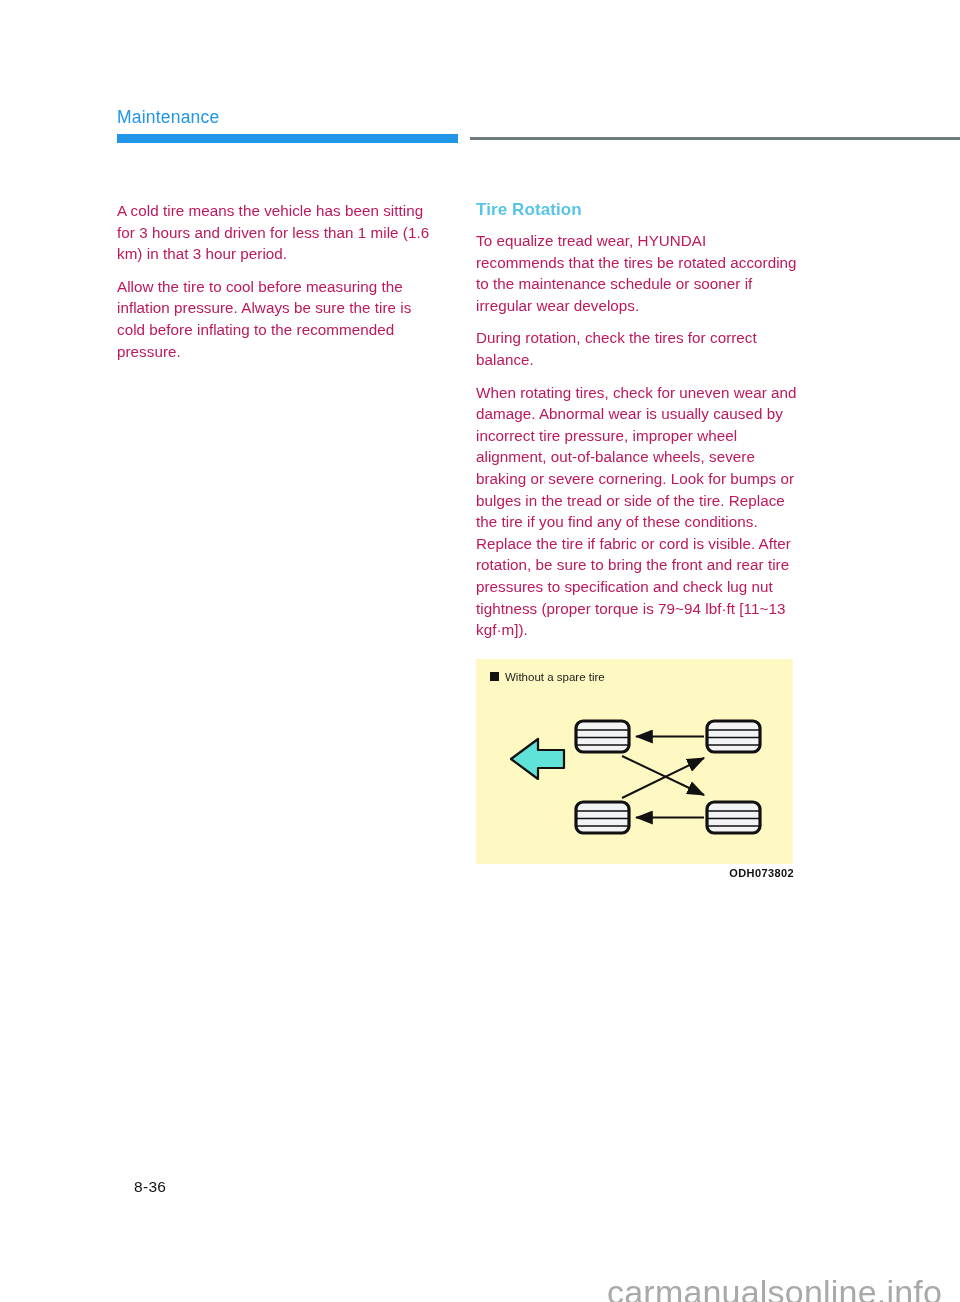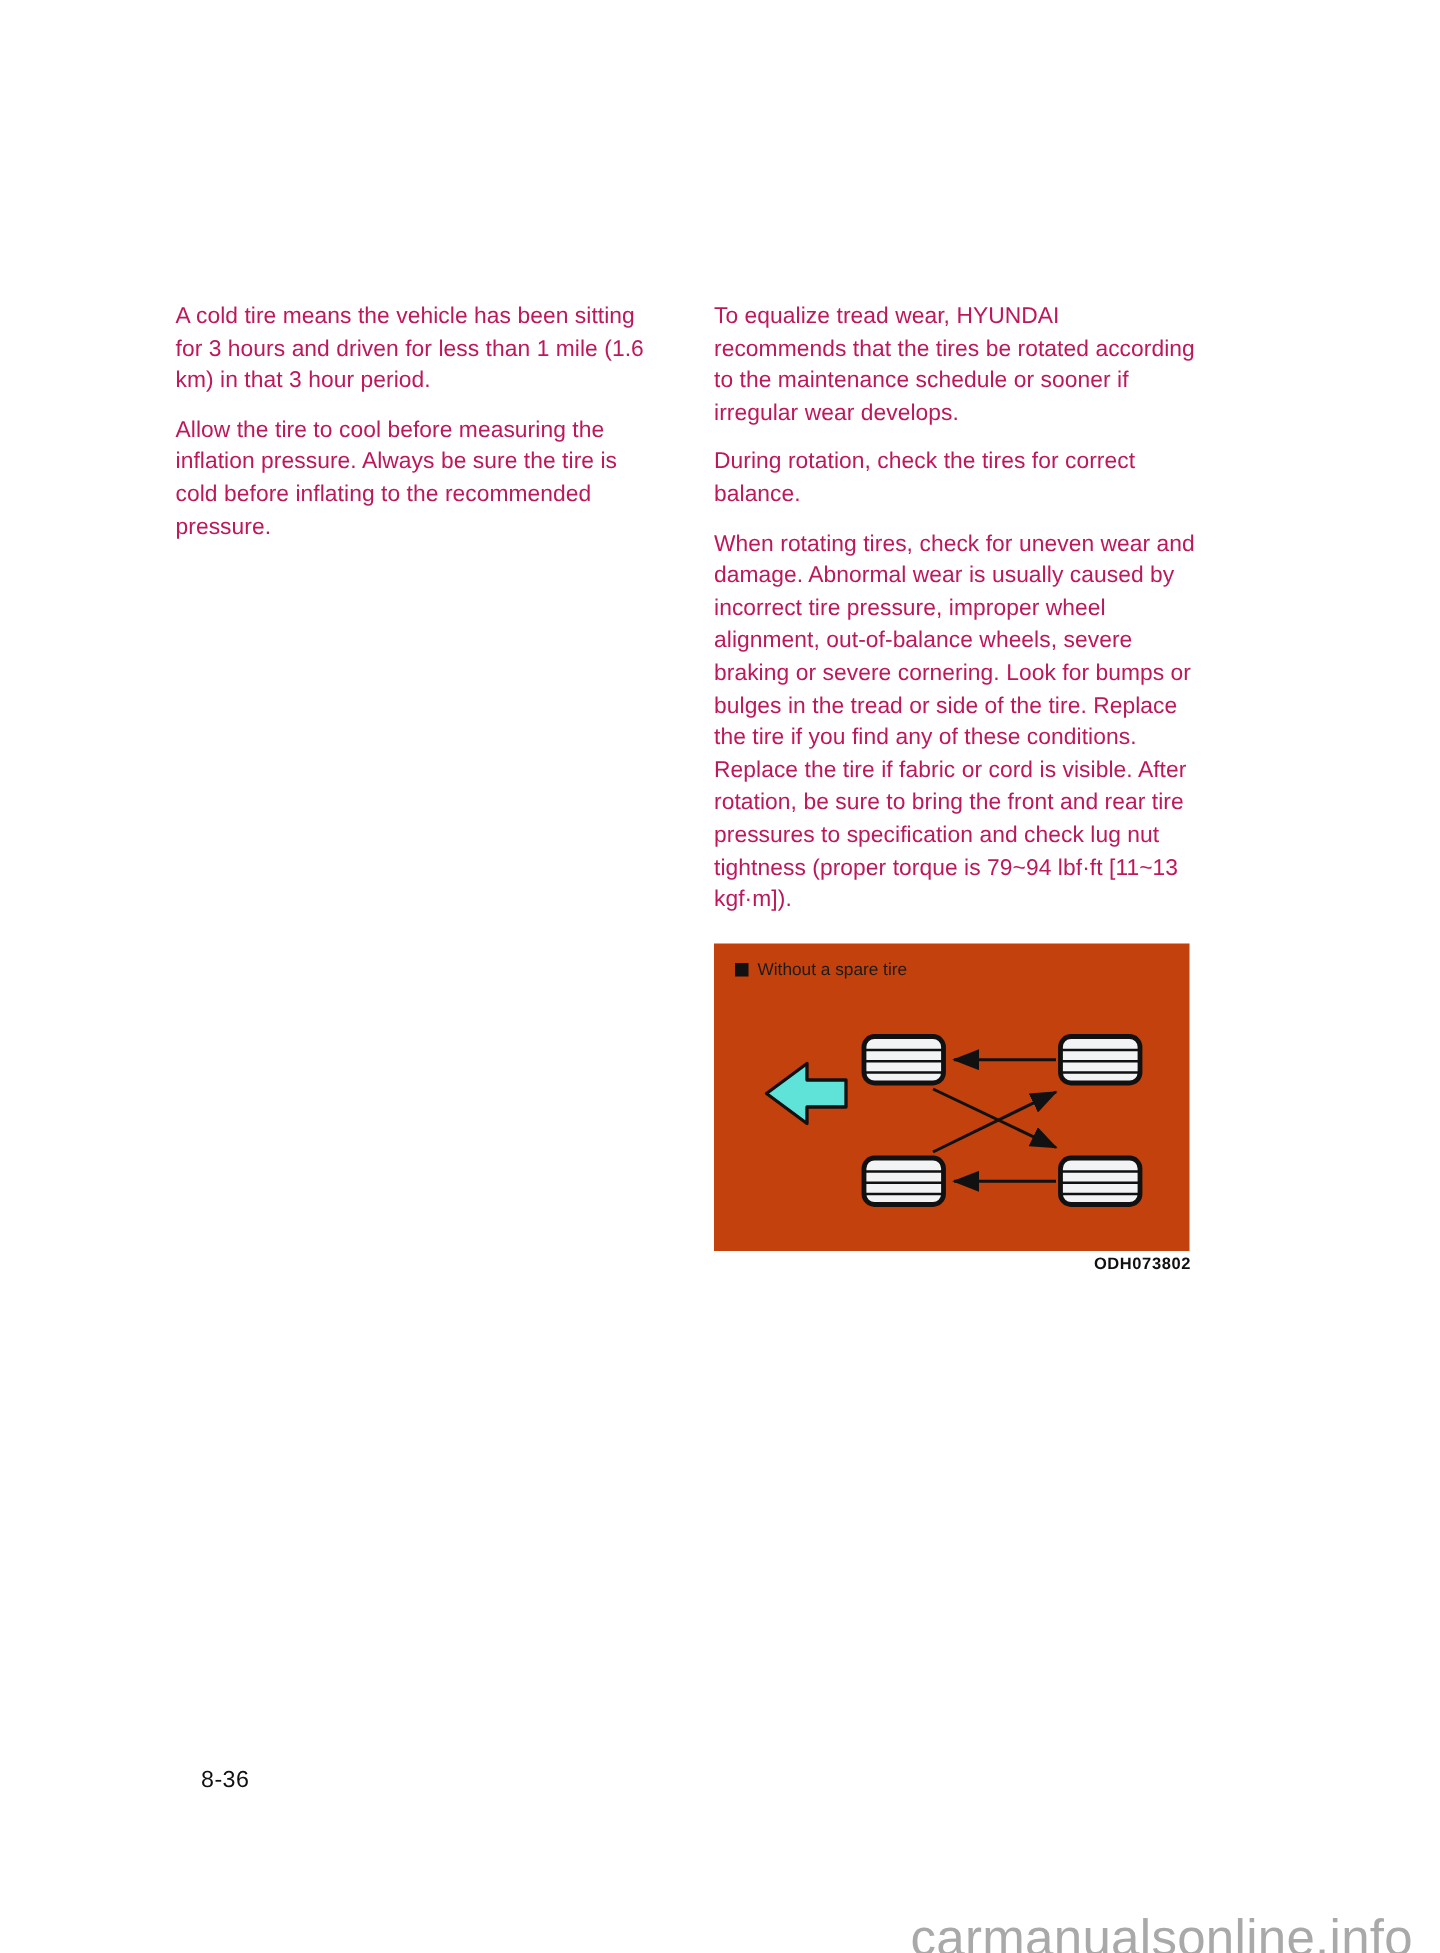--- a/index.html
+++ b/index.html
@@ -85,21 +85,21 @@
 
   
   .figure {
     margin-top: 18px;
     position: relative;
   }
   .figure-panel {
     position: relative;
     width: 317px;
     height: 205px;
-    background: #c2410c;
+    background: #fef9c3;
   }
   .figure-caption-label {
     position: absolute;
     left: 14px;
     top: 12px;
     font-size: 11.5px;
     color: #1b1b1b;
     display: flex;
     align-items: center;
     gap: 6px;
@@ -148,28 +148,34 @@
     color: #a9a9a9;
     letter-spacing: 0.2px;
     white-space: nowrap;
   }
 </style>
 </head>
 <body>
 
 <div class="page">
 
+  <div class="header">
+    <div class="header-title">Maintenance</div>
+    <div class="header-rule-blue"></div>
+    <div class="header-rule-gray"></div>
+  </div>
 
   <div class="col col-left">
     <p class="body-text">A cold tire means the vehicle has been sitting for 3 hours and driven for less than 1 mile (1.6 km) in that 3 hour period.</p>
     <p class="body-text">Allow the tire to cool before measuring the inflation pressure. Always be sure the tire is cold before inflating to the recommended pressure.</p>
   </div>
 
   <div class="col col-right">
 
+    <h2 class="section-heading">Tire Rotation</h2>
 
     <p class="body-text">To equalize tread wear, HYUNDAI recommends that the tires be rotated according to the maintenance schedule or sooner if irregular wear develops.</p>
     <p class="body-text">During rotation, check the tires for correct balance.</p>
     <p class="body-text">When rotating tires, check for uneven wear and damage. Abnormal wear is usually caused by incorrect tire pressure, improper wheel alignment, out-of-balance wheels, severe braking or severe cornering. Look for bumps or bulges in the tread or side of the tire. Replace the tire if you find any of these conditions. Replace the tire if fabric or cord is visible. After rotation, be sure to bring the front and rear tire pressures to specification and check lug nut tightness (proper torque is 79~94 lbf·ft [11~13 kgf·m]).</p>
 
     <div class="figure">
       <div class="figure-panel">
 
         <div class="figure-caption-label">
           <span class="bullet-square"></span>

